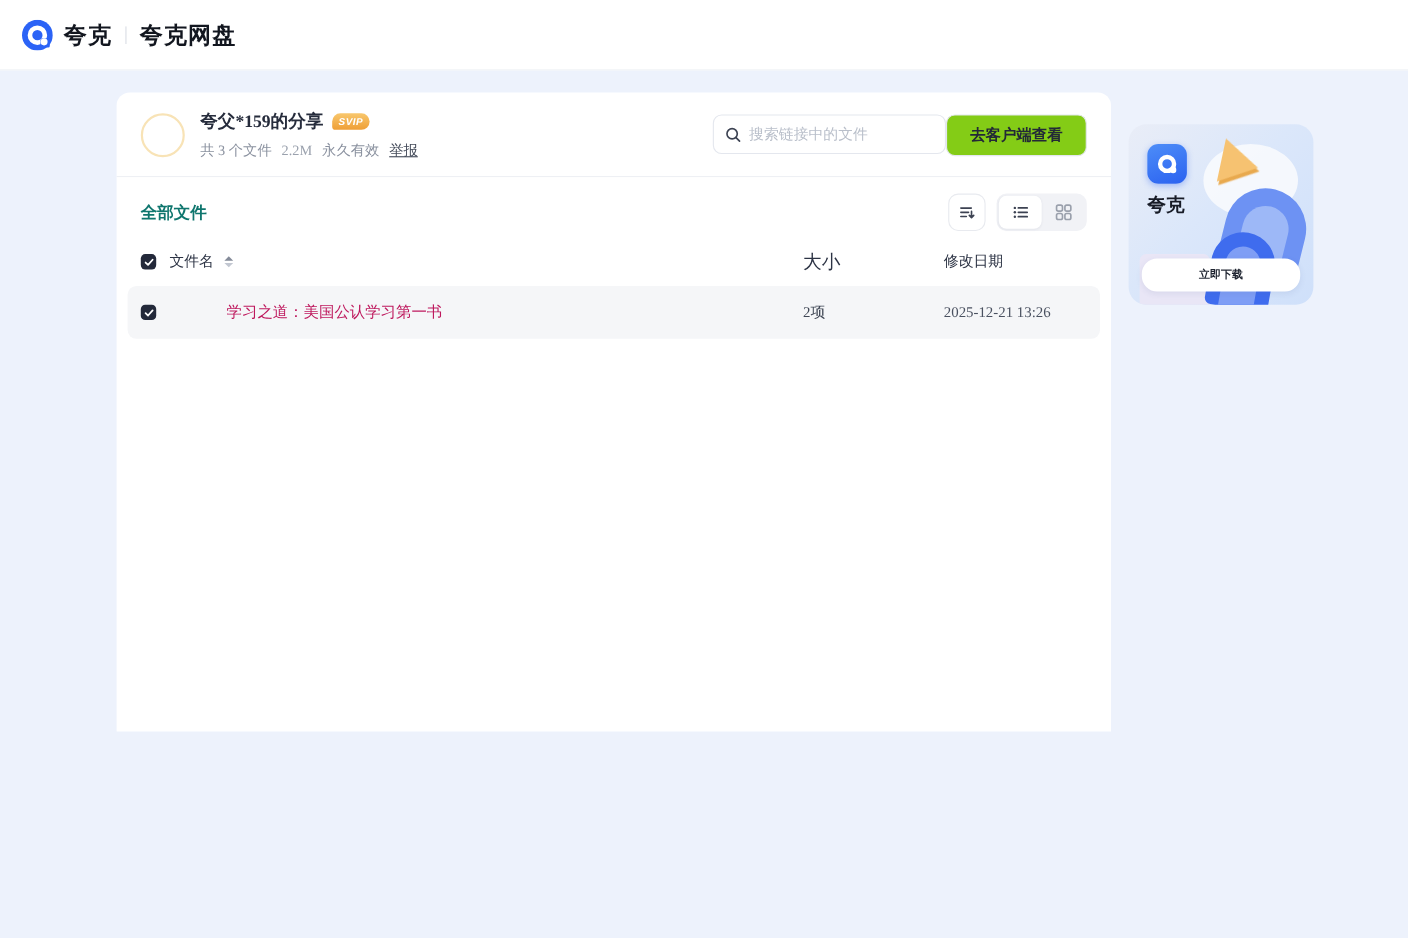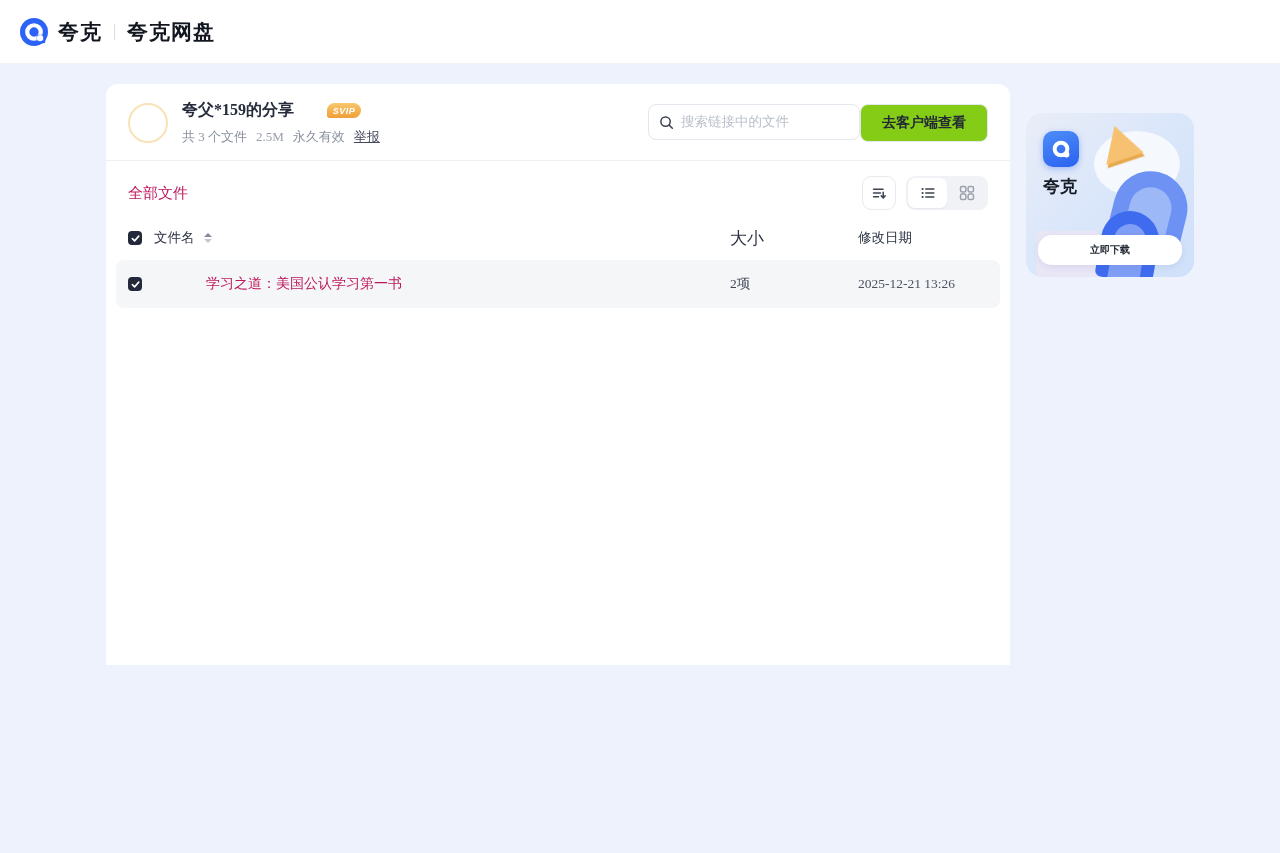--- a/index.html
+++ b/index.html
@@ -52,21 +52,21 @@
     background:#ffffff; border:2px solid #f8e3b6; flex:0 0 auto;
   }
   .share-info { margin-left:14px; }
   .share-title-line { display:flex; align-items:center; gap:8px; }
   .share-title { font-size:16px; font-weight:600; color:#262c3c; }
   .svip-badge {
     display:inline-flex; align-items:center; justify-content:center;
     min-width:34px; height:15px; padding:0 5px; border-radius:8px 8px 8px 3px;
     background:linear-gradient(180deg,#f8c76d,#ef9f36);
     color:#ffffff; font-size:9px; font-weight:bold; font-style:italic;
-    font-family:"Liberation Sans", sans-serif; letter-spacing:.5px;margin-left:25px;
+    font-family:"Liberation Sans", sans-serif; letter-spacing:.5px;
   }
   .share-meta { margin-top:7px; font-size:13px; color:#8a919f; display:flex; align-items:center; gap:9px; }
   .share-meta .size-val { color:#9aa1ad; }
   .report-link { color:#434a59; text-decoration:underline; cursor:pointer; }
   .share-tools { margin-left:auto; display:flex; }
   .search-box {
     width:212px; height:36px; border:1px solid #e4e7ee; border-radius:8px;
     display:flex; align-items:center; padding:0 10px; gap:7px; background:#fff;
   }
   .search-box input {
@@ -75,21 +75,21 @@
   }
   .search-box input::placeholder { color:#b9bfca; }
   .btn-client {
     width:128px; height:38px; border-radius:8px; background:#84cc16;
     border:1px solid #e4e7ee; color:#232937; font-size:14px; font-weight:bold;
   }
   .card-divider { height:1px; background:#eef0f4; margin:0 -22px; }
 
   
   .toolbar { display:flex; align-items:center; padding:15px 0 10px; }
-  .section-title { font-size:15px; color:#be185d; font-weight:400; }
+  .section-title { font-size:15px; color:#0f766e; font-weight:700; }
   .toolbar-right { margin-left:auto; display:flex; align-items:center; gap:10px; }
   .icon-btn {
     width:34px; height:34px; border-radius:9px; background:#ffffff;
     border:1px solid #e8eaef; display:flex; align-items:center; justify-content:center;
     cursor:pointer;
   }
   .seg-control {
     width:82px; height:34px; background:#f1f2f6; border-radius:9px;
     display:flex; align-items:center; padding:2px; cursor:pointer;
   }
@@ -189,21 +189,21 @@
 
   <div class="share-row">
     <div class="avatar"></div>
     <div class="share-info">
       <div class="share-title-line">
         <span class="share-title">夸父*159的分享</span>
         <span class="svip-badge">SVIP</span>
       </div>
       <div class="share-meta">
         <span>共 3 个文件</span>
-        <span class="size-val">2.5M</span>
+        <span class="size-val">2.2M</span>
         <span>永久有效</span>
         <span class="report-link">举报</span>
       </div>
     </div>
     <div class="share-tools">
       <div class="search-box">
         <svg width="15" height="15" viewBox="0 0 16 16">
           <circle cx="7" cy="7" r="5" fill="none" stroke="#3c4252" stroke-width="1.6"></circle>
           <path d="M10.8 10.8 L14.2 14.2" stroke="#3c4252" stroke-width="1.6" stroke-linecap="round"></path>
         </svg>

